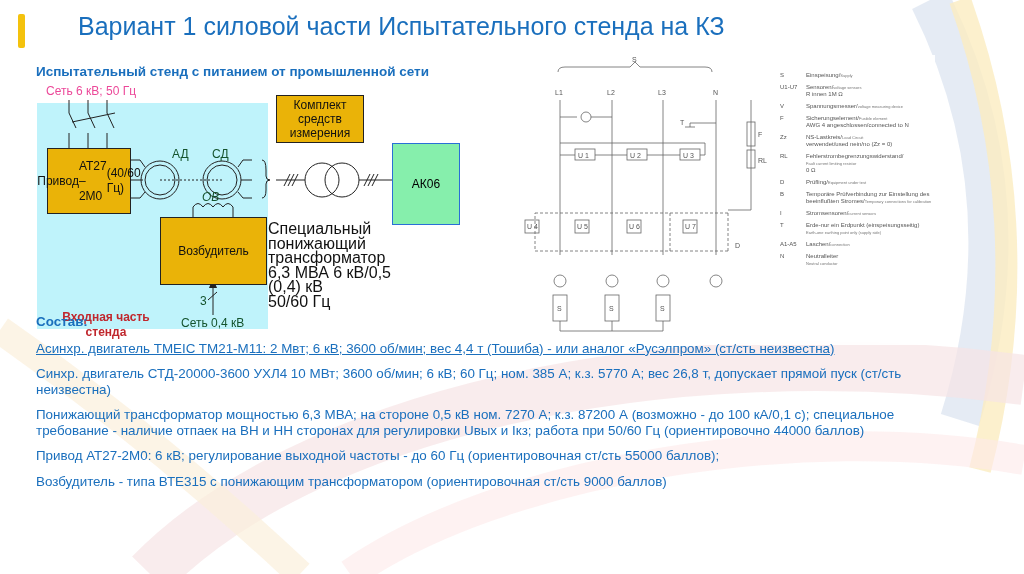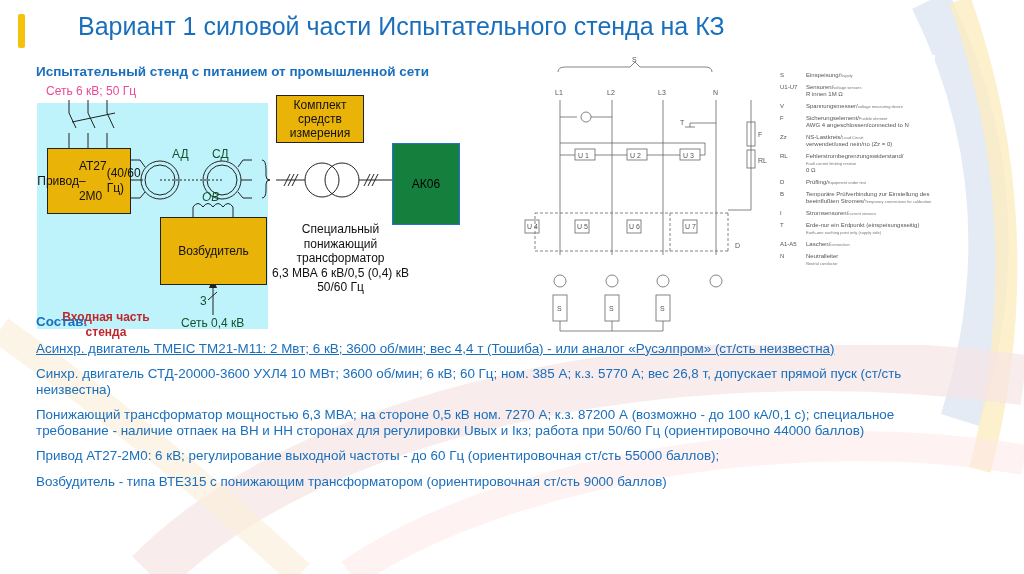--- a/index.html
+++ b/index.html
@@ -6,22 +6,22 @@
   body { width:1024px; height:574px; position:relative; overflow:hidden; background:#ffffff; font-family:"Liberation Sans", sans-serif; }
   .bg-swoosh { position:absolute; inset:0; pointer-events:none; }
   .accent-bar { position:absolute; left:18px; top:14px; width:7px; height:34px; background:#f4c20d; border-radius:2px; }
   .title { position:absolute; left:78px; top:12px; font-size:25px; color:#1a6fbd; white-space:nowrap; }
   .subtitle { position:absolute; left:36px; top:64px; font-size:13.5px; font-weight:bold; color:#1a6fbd; white-space:nowrap;text-align:right; }
   .net-label { position:absolute; left:46px; top:84px; font-size:12px; color:#ec4899; white-space:nowrap; }
   .cyan-panel { position:absolute; left:37px; top:103px; width:231px; height:226px; background:#bff3fb; }
   .box { position:absolute; border:1px solid #222; background:#eab308; font-size:12px; color:#111; text-align:left; display:flex; align-items:center; justify-content:center; line-height:15px; }
   .lbl { position:absolute; font-size:12px; color:#14532d; white-space:nowrap; }
   .red-lbl { position:absolute; font-size:12px; color:#c0272d; font-weight:bold; text-align:center; line-height:15px;margin-top:16px; }
-  .tr-caption { position:absolute; left:268px; top:222px; width:145px; font-size:12px; color:#111; text-align:center; line-height:14.5px; }
-  .ak-box { position:absolute; left:392px; top:143px; width:66px; height:80px; border:1.5px solid #2a6fd6; background:#15803d; font-size:12px; display:flex; align-items:center; justify-content:center; }
+  .tr-caption { position:absolute; left:268px; top:222px; width:145px; font-size:16px; color:#111; line-height:14.5px; }
+  .ak-box { position:absolute; left:392px; top:143px; width:66px; height:80px; border:1.5px solid #2a6fd6; background:#86efac; font-size:12px; display:flex; align-items:center; justify-content:center; }
   .schematic { position:absolute; left:515px; top:55px; width:420px; height:290px; background:rgba(255,255,255,0.93); }
   .legend { position:absolute; left:780px; top:72px; width:160px; font-size:6px; color:#555; }
   .legend .row { display:flex; margin-bottom:5px; line-height:7px; }
   .legend .k { width:26px; flex:none; }
   .legend .v small { font-size:4px; color:#777; }
   .content { position:absolute; left:36px; top:314px; width:960px; color:#1a6fbd; font-size:13.4px; line-height:15.5px; }
   .content .head { font-weight:bold; margin-bottom:11px; }
   .content p { margin:0 0 10px 0; }
 </style>
 </head>

